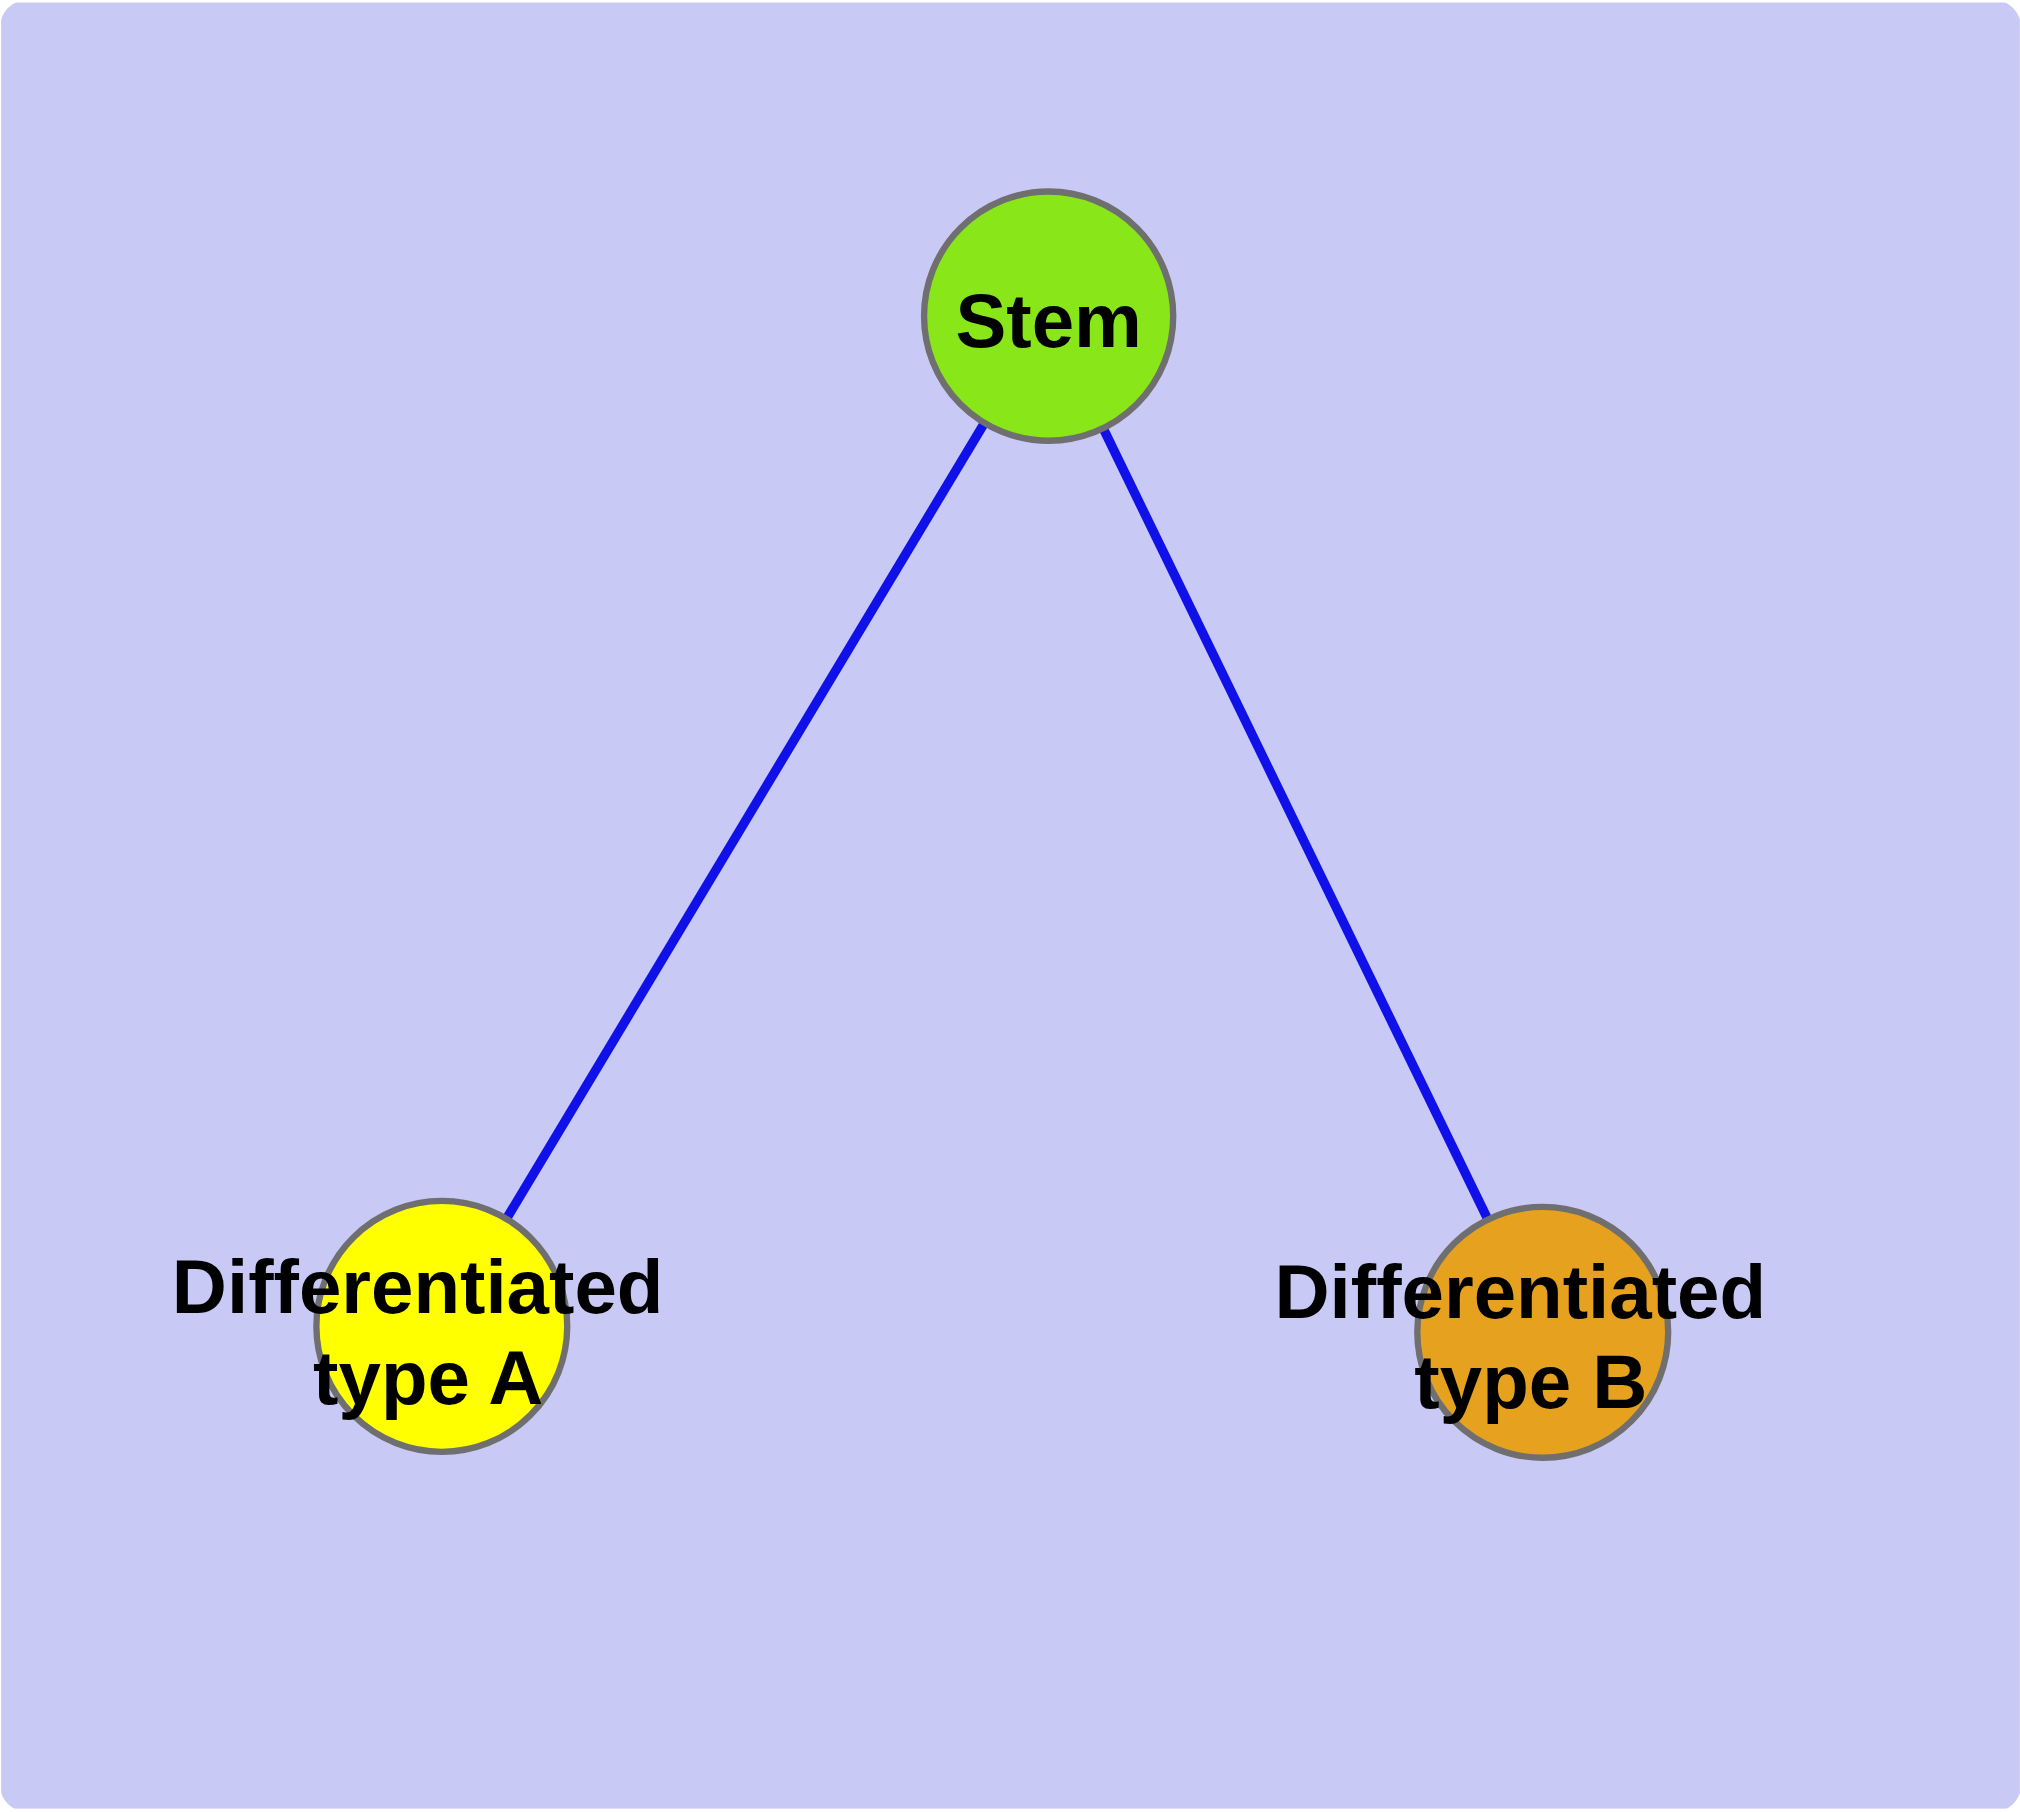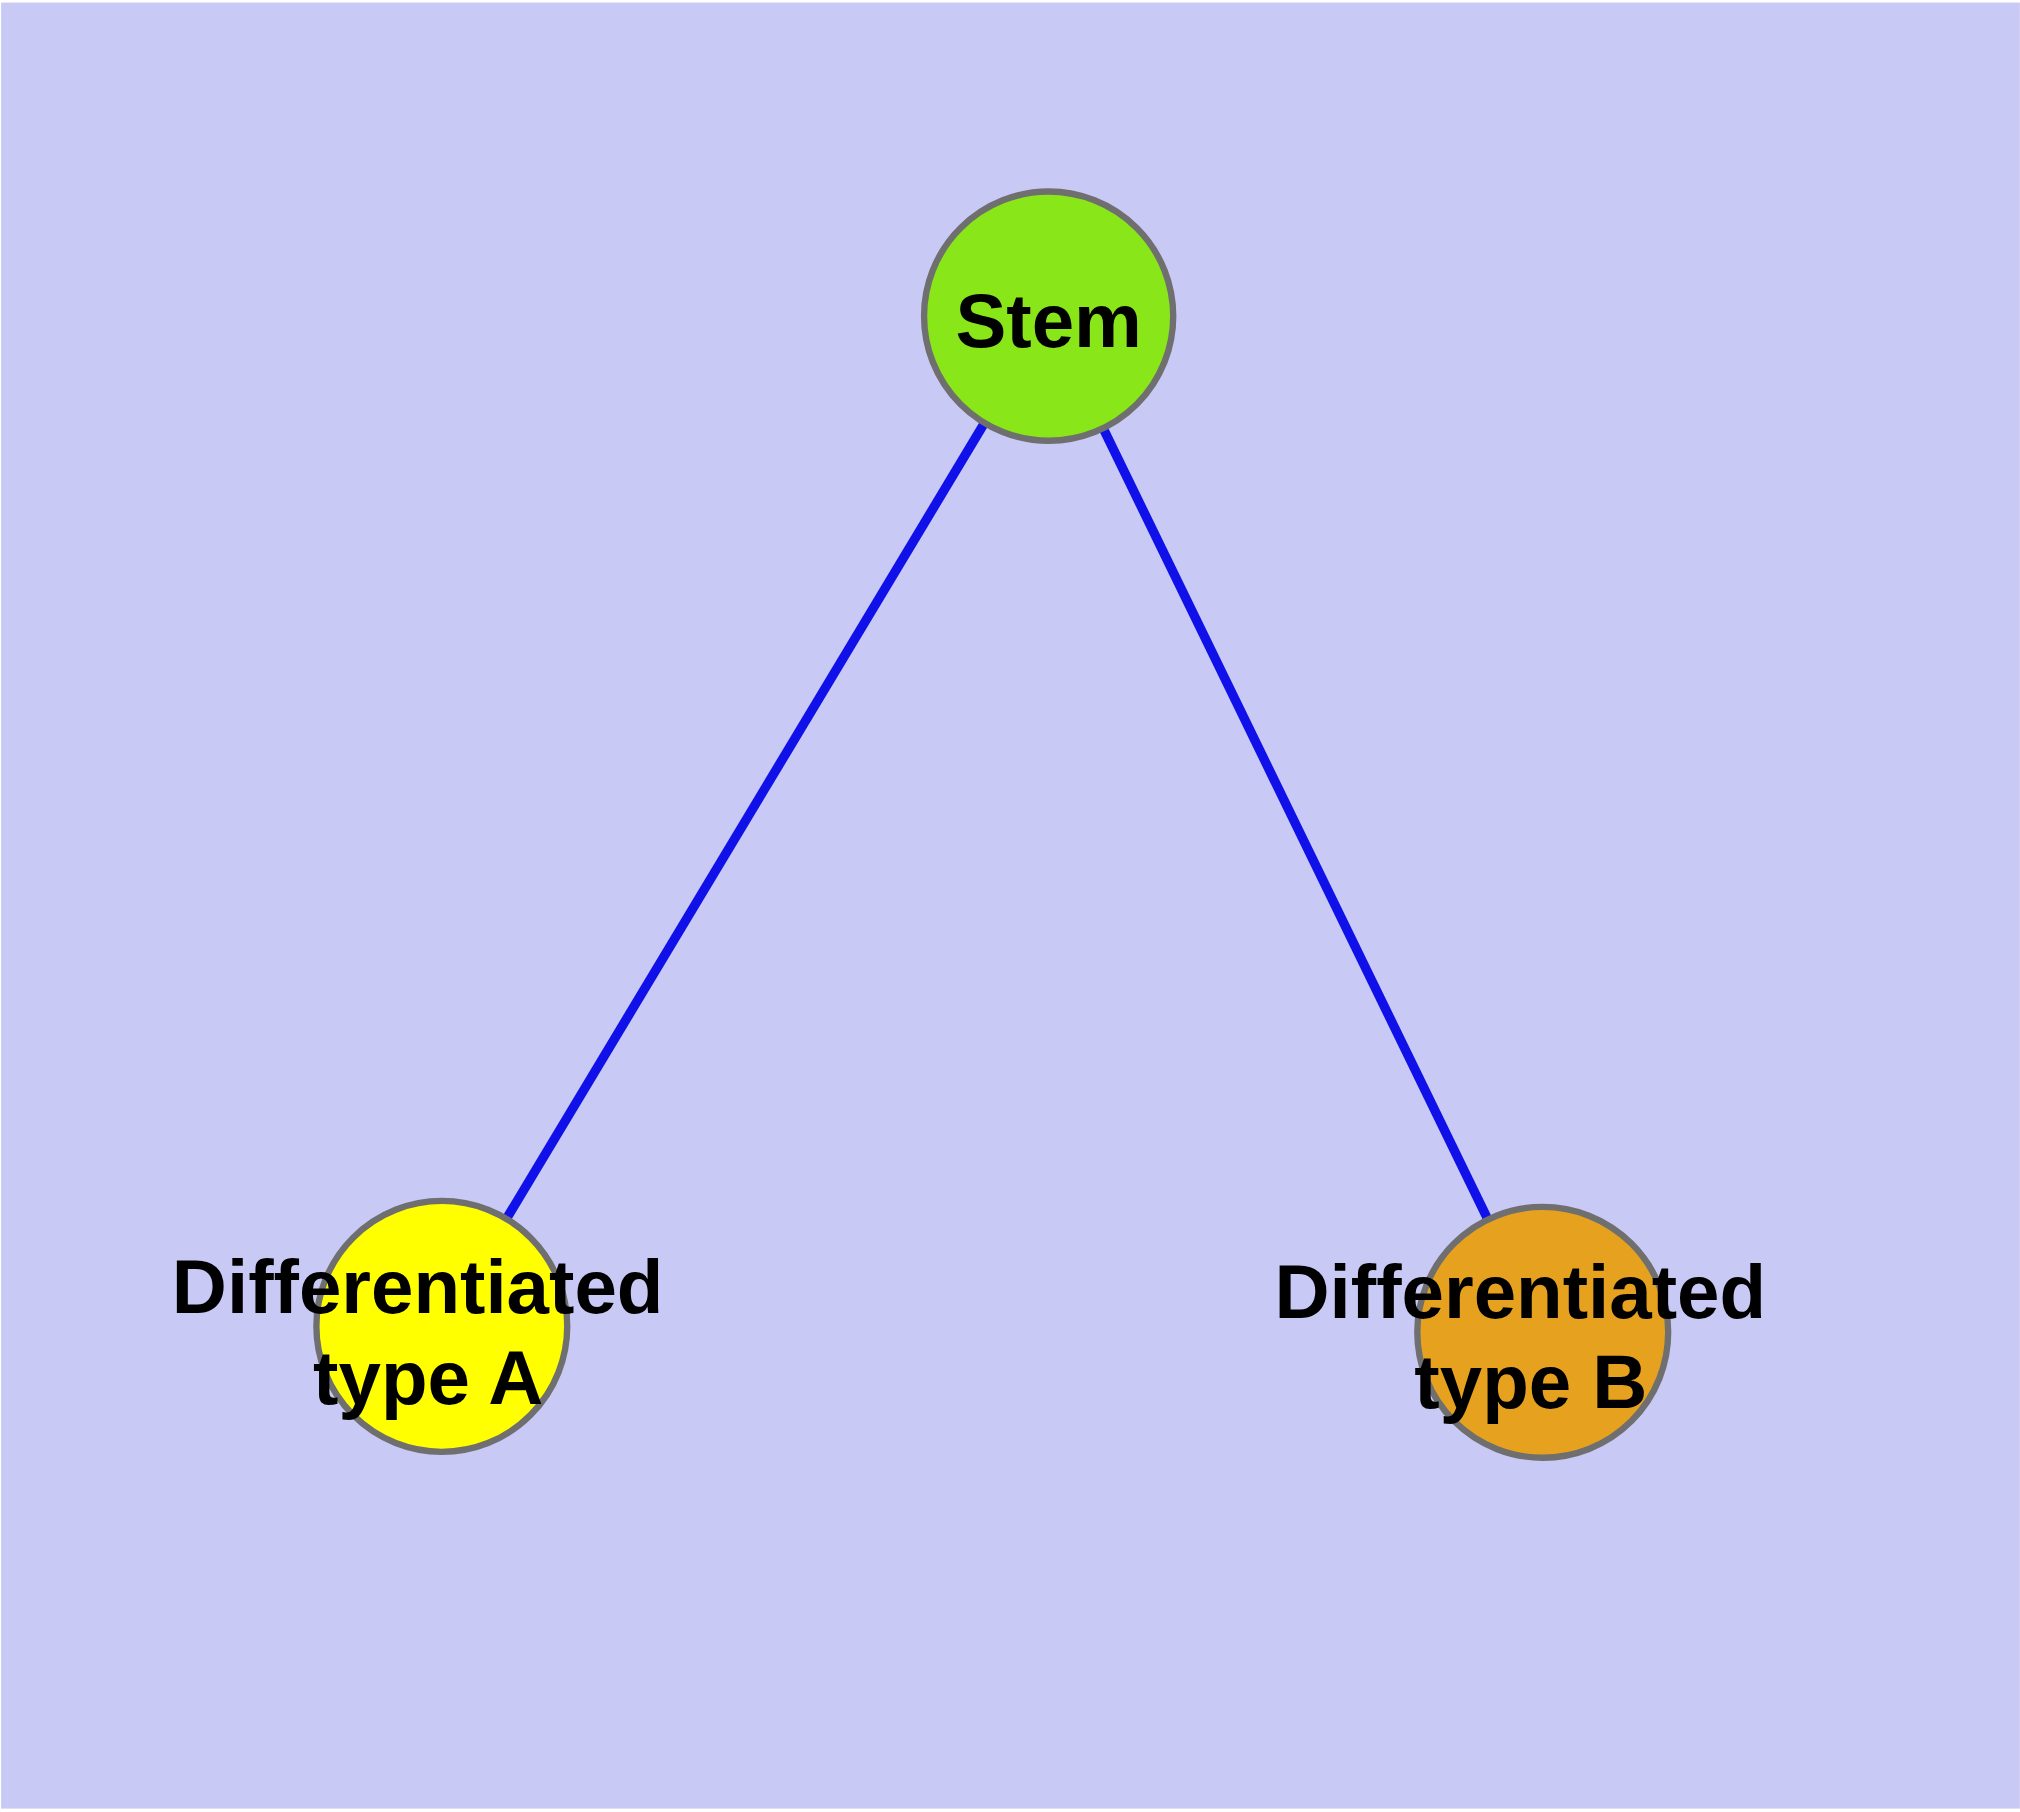--- a/index.html
+++ b/index.html
@@ -6,20 +6,21 @@
     margin: 0;
     padding: 0;
     background: #ffffff;
   }
   #stage {
     position: relative;
     width: 2021px;
     height: 1812px;
     background: #ffffff;
     overflow: hidden;
+    border-radius: 27px;
   }
   #stage svg {
     display: block;
     width: 2021px;
     height: 1812px;
   }
   .edge {
     stroke-width: 11;
     stroke-linecap: butt;
     fill: none;

